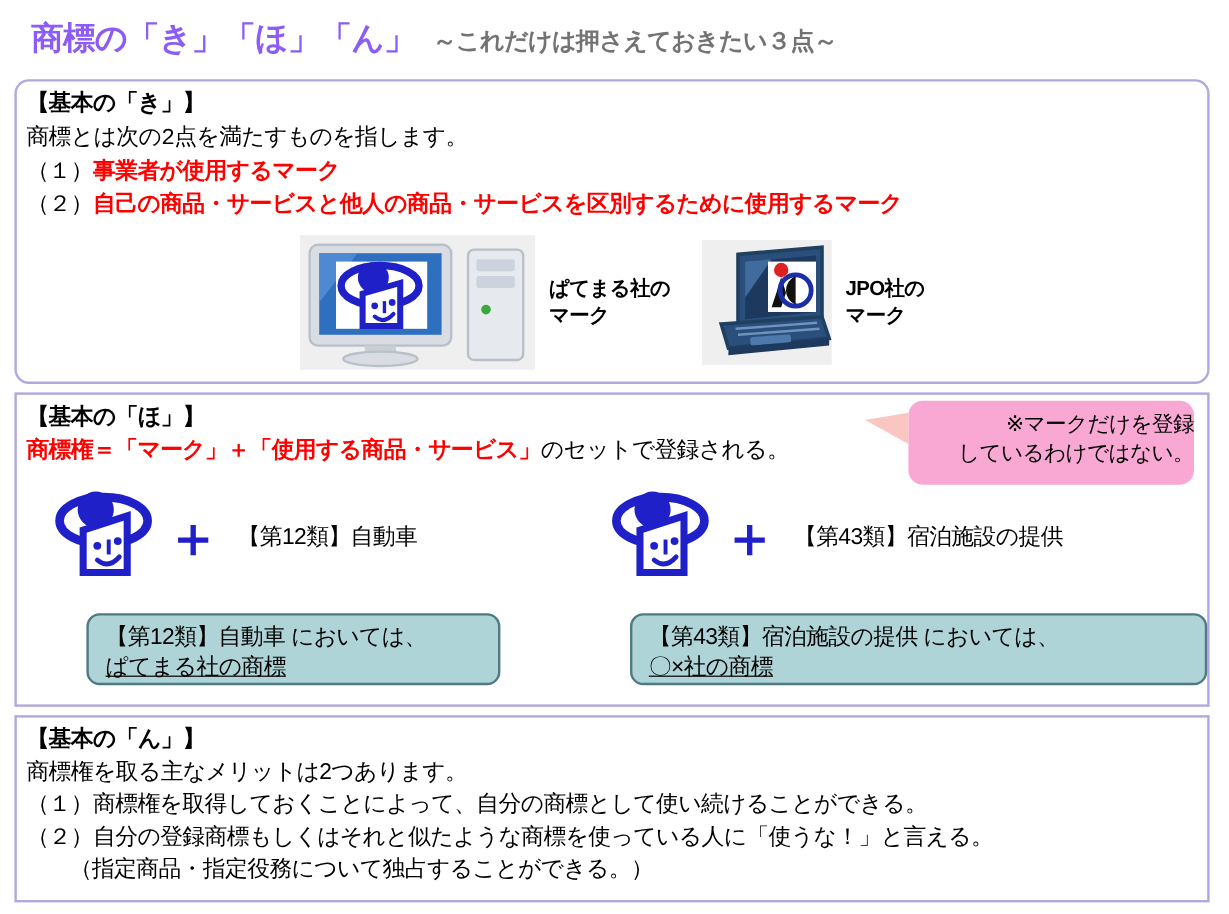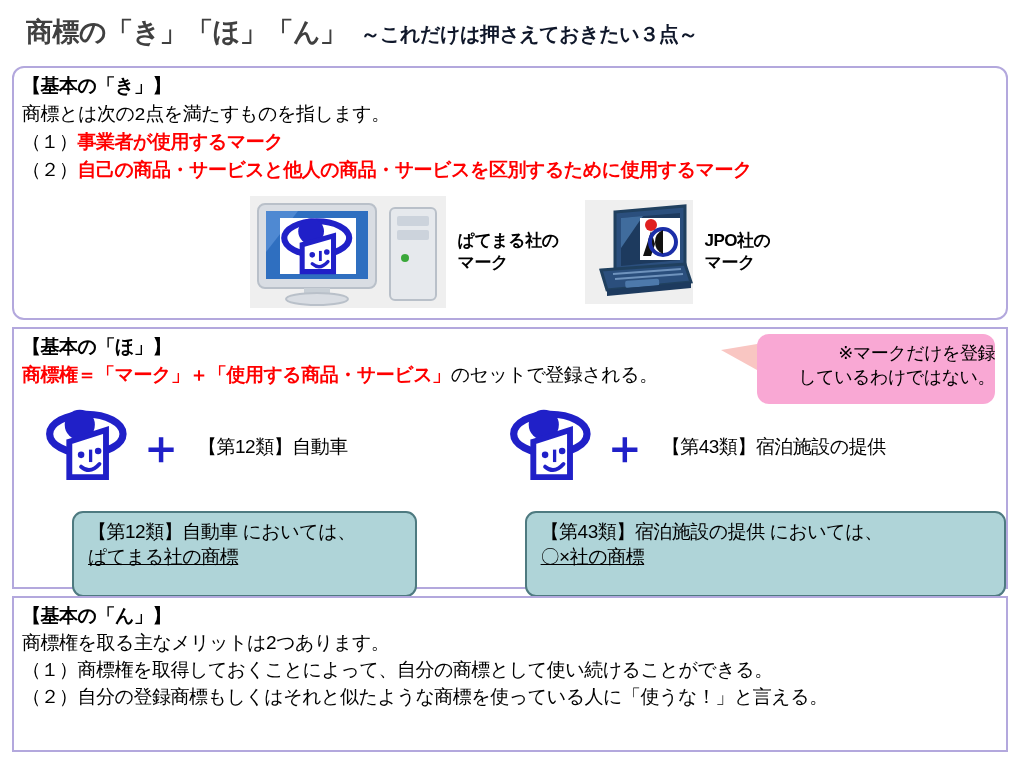--- a/index.html
+++ b/index.html
@@ -21,27 +21,27 @@
     position: absolute;
     left: 26px;
     top: 14px;
     white-space: nowrap;
     display: flex;
     align-items: baseline;
   }
   .page-title .main {
     font-size: 27px;
     font-weight: bold;
-    color: #404040;
+    color: #8b5cf6;
     letter-spacing: -0.5px;
   }
   .page-title .sub {
     font-size: 20px;
     font-weight: bold;
-    color: #0f172a;
+    color: #737373;
     margin-left: 14px;
     letter-spacing: -0.5px;
   }
 
   
   .section {
     position: absolute;
     left: 12px;
     width: 996px;
     box-sizing: border-box;
@@ -164,21 +164,21 @@
     position: absolute;
     top: 182px;
     left: 0;
     width: 100%;
     display: flex;
   }
   .result-box {
     background: #afd4d8;
     border: 2px solid #4e7a80;
     border-radius: 11px;
-    padding: 7px 14px 26px 14px;
+    padding: 7px 14px 0 14px;
     box-sizing: border-box;
   }
   .result-1 { margin-left: 58px; width: 352px; }
   .result-2 { margin-left: 108px; width: 492px; }
   .result-line {
     font-size: 19px;
     line-height: 1.3;
     letter-spacing: -0.5px;
     white-space: nowrap;
   }
@@ -336,13 +336,14 @@
     <div>※マークだけを登録</div>
     <div>しているわけではない。</div>
   </div>
 </div>
 
 <div class="section" id="section-n">
   <div class="sec-head">【基本の「ん」】</div>
   <div class="sec3-line">商標権を取る主なメリットは2つあります。</div>
   <div class="sec3-line">（１）商標権を取得しておくことによって、自分の商標として使い続けることができる。</div>
   <div class="sec3-line">（２）自分の登録商標もしくはそれと似たような商標を使っている人に「使うな！」と言える。</div>
+  <div class="sec3-line indent">（指定商品・指定役務について独占することができる。）</div>
 </div>
 
 </body></html>

